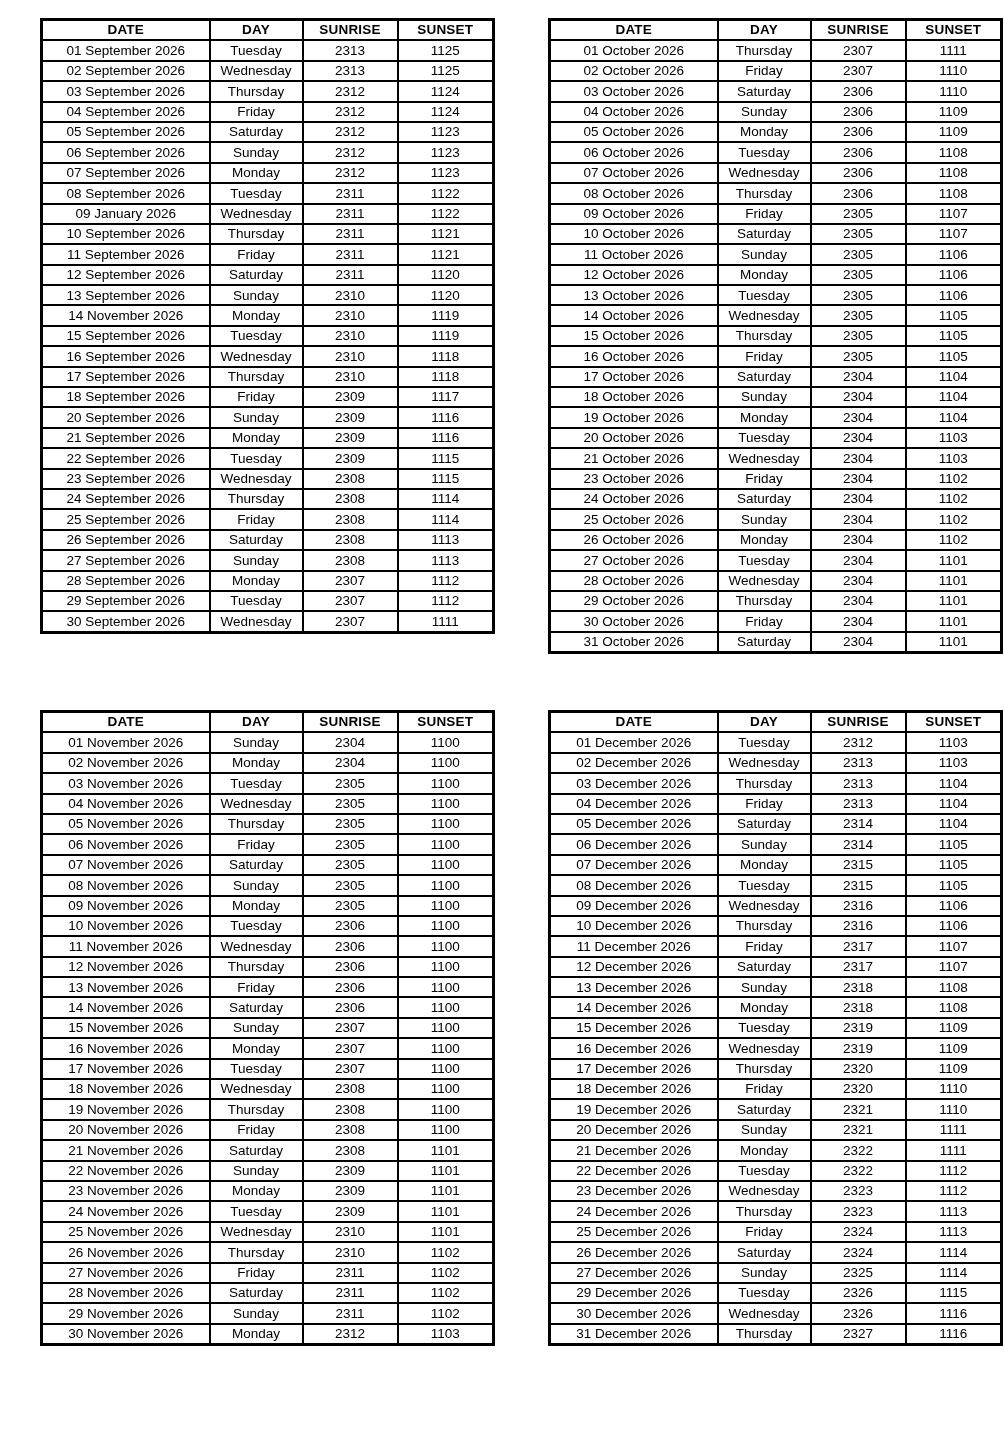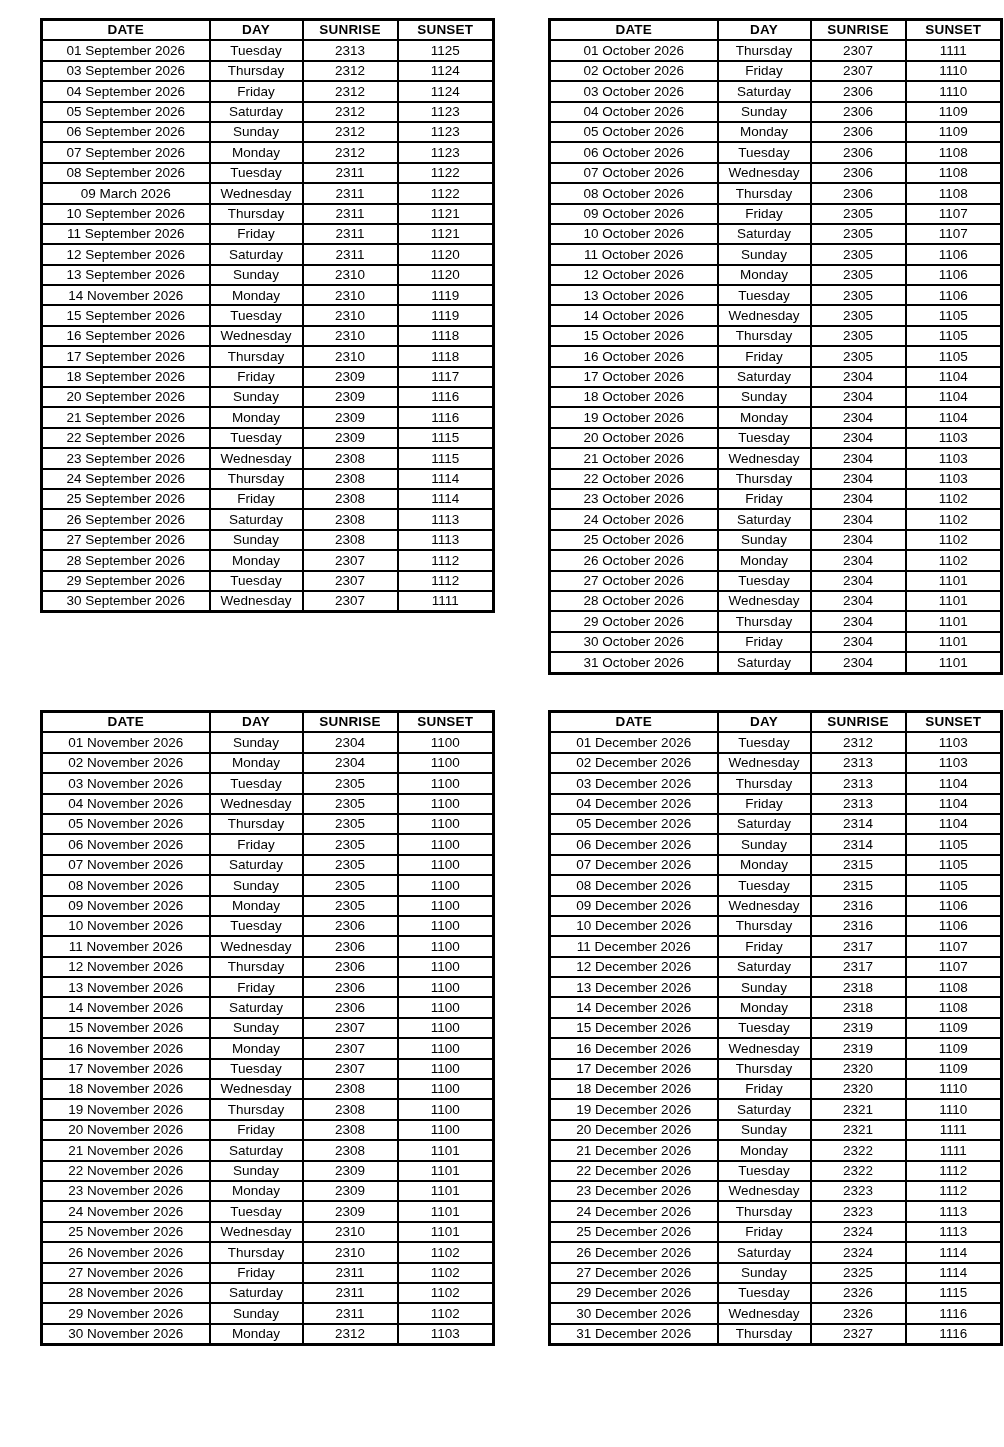--- a/index.html
+++ b/index.html
@@ -72,20 +72,26 @@
         </tr>
       </thead>
       <tbody>
         <tr>
           <td>01 September 2026</td>
           <td>Tuesday</td>
           <td>2313</td>
           <td>1125</td>
         </tr>
         <tr>
+          <td>02 September 2026</td>
+          <td>Wednesday</td>
+          <td>2313</td>
+          <td>1125</td>
+        </tr>
+        <tr>
           <td>03 September 2026</td>
           <td>Thursday</td>
           <td>2312</td>
           <td>1124</td>
         </tr>
         <tr>
           <td>04 September 2026</td>
           <td>Friday</td>
           <td>2312</td>
           <td>1124</td>
@@ -108,21 +114,21 @@
           <td>2312</td>
           <td>1123</td>
         </tr>
         <tr>
           <td>08 September 2026</td>
           <td>Tuesday</td>
           <td>2311</td>
           <td>1122</td>
         </tr>
         <tr>
-          <td>09 March 2026</td>
+          <td>09 January 2026</td>
           <td>Wednesday</td>
           <td>2311</td>
           <td>1122</td>
         </tr>
         <tr>
           <td>10 September 2026</td>
           <td>Thursday</td>
           <td>2311</td>
           <td>1121</td>
         </tr>
@@ -381,26 +387,20 @@
           <td>2304</td>
           <td>1103</td>
         </tr>
         <tr>
           <td>21 October 2026</td>
           <td>Wednesday</td>
           <td>2304</td>
           <td>1103</td>
         </tr>
         <tr>
-          <td>22 October 2026</td>
-          <td>Thursday</td>
-          <td>2304</td>
-          <td>1103</td>
-        </tr>
-        <tr>
           <td>23 October 2026</td>
           <td>Friday</td>
           <td>2304</td>
           <td>1102</td>
         </tr>
         <tr>
           <td>24 October 2026</td>
           <td>Saturday</td>
           <td>2304</td>
           <td>1102</td>

